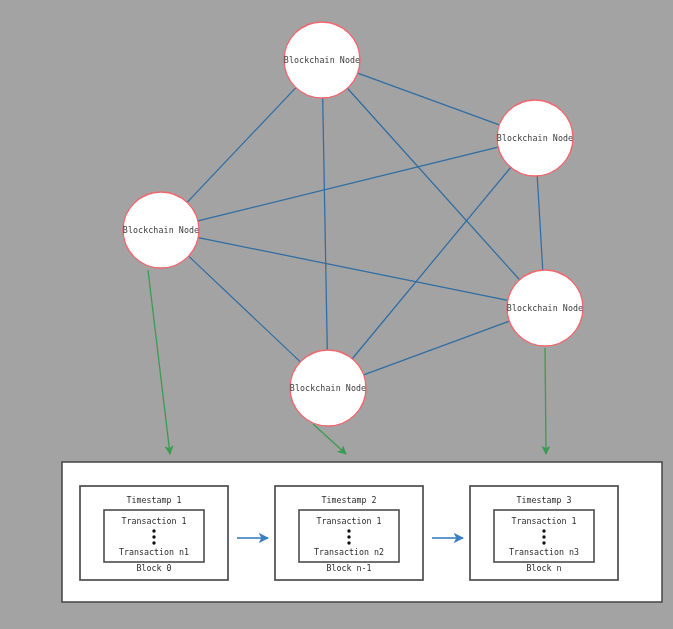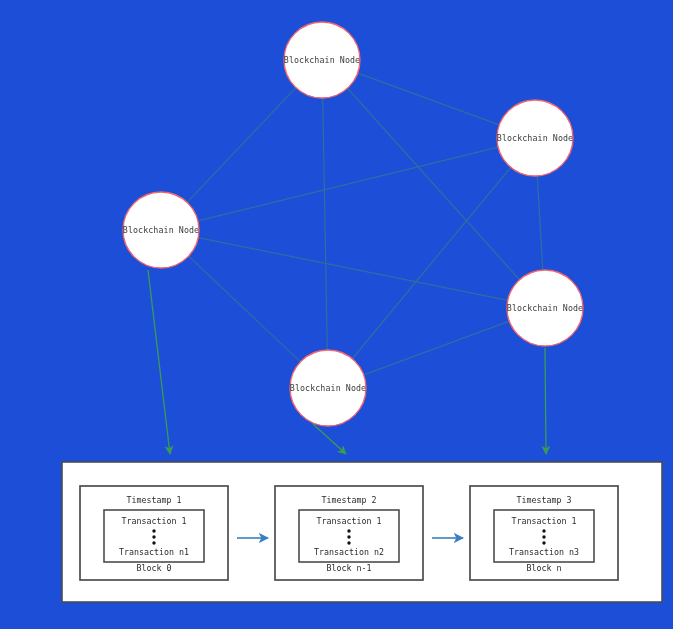--- a/index.html
+++ b/index.html
@@ -8,21 +8,21 @@
     padding: 0;
     background: #ffffff;
   }
   body {
     font-family: "DejaVu Sans Mono", "Liberation Mono", monospace;
   }
   #canvas {
     position: relative;
     width: 673px;
     height: 629px;
-    background: #1d4ed8;
+    background: #a3a3a3;
     overflow: hidden;
   }
   #diagram-svg {
     position: absolute;
     left: 0;
     top: 0;
     width: 673px;
     height: 629px;
   }
   .node-circle {

